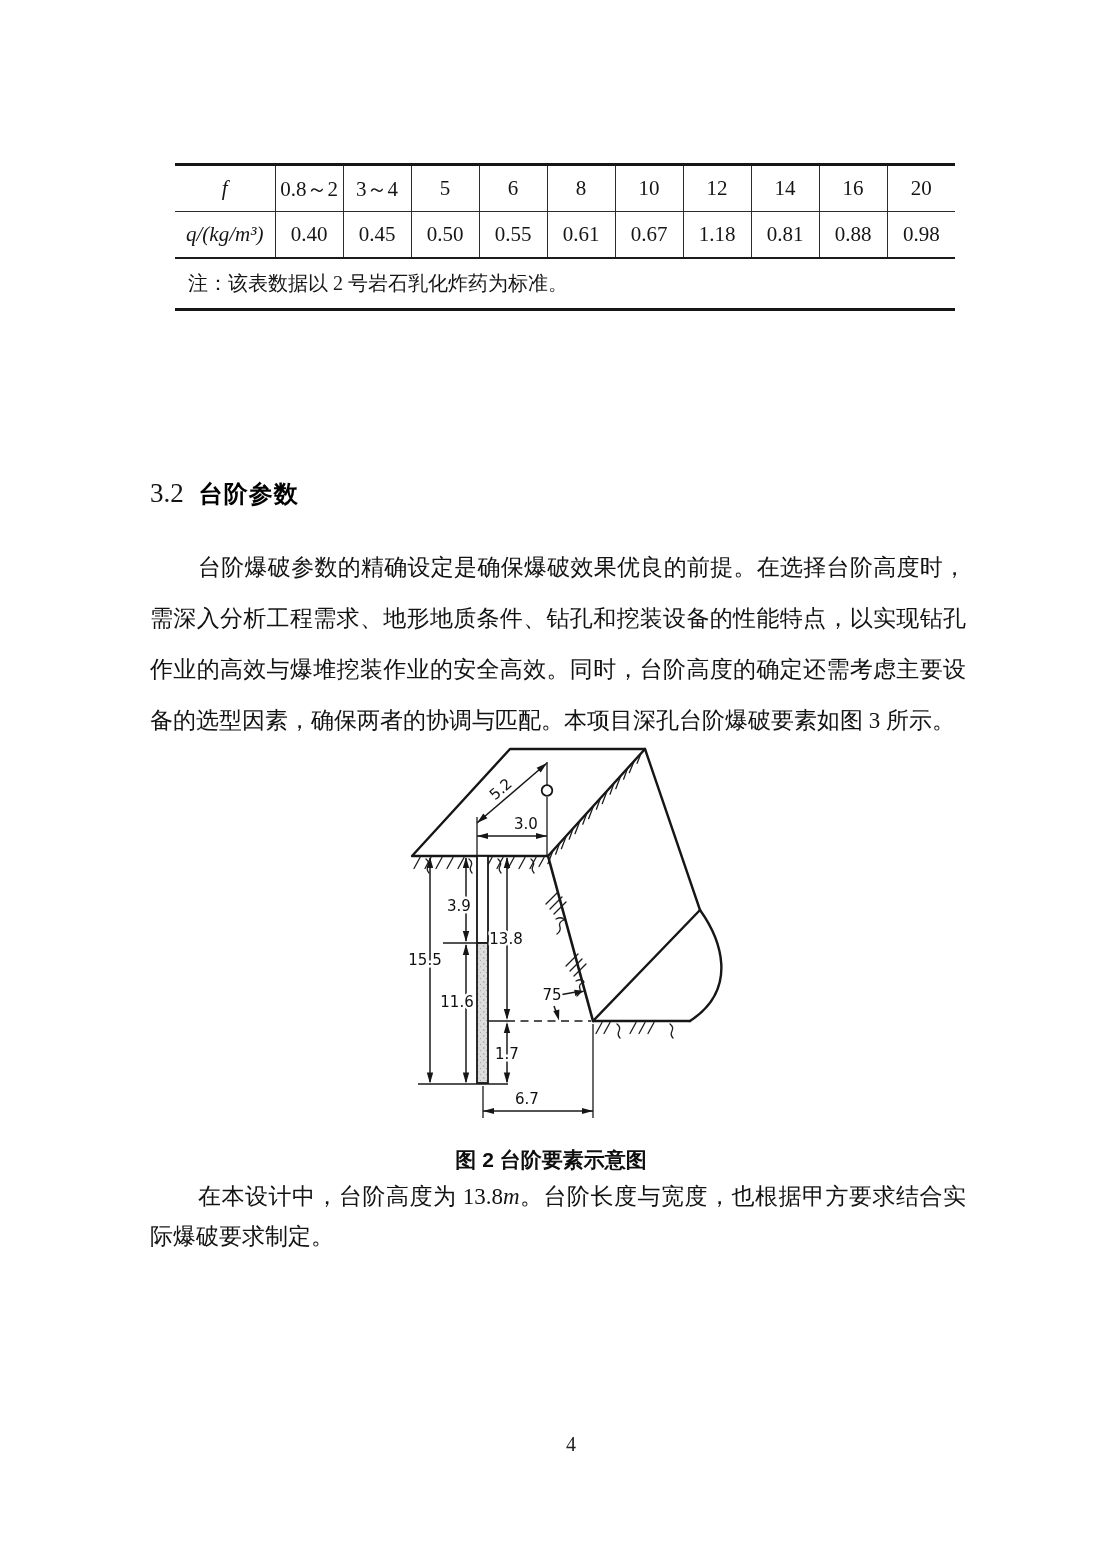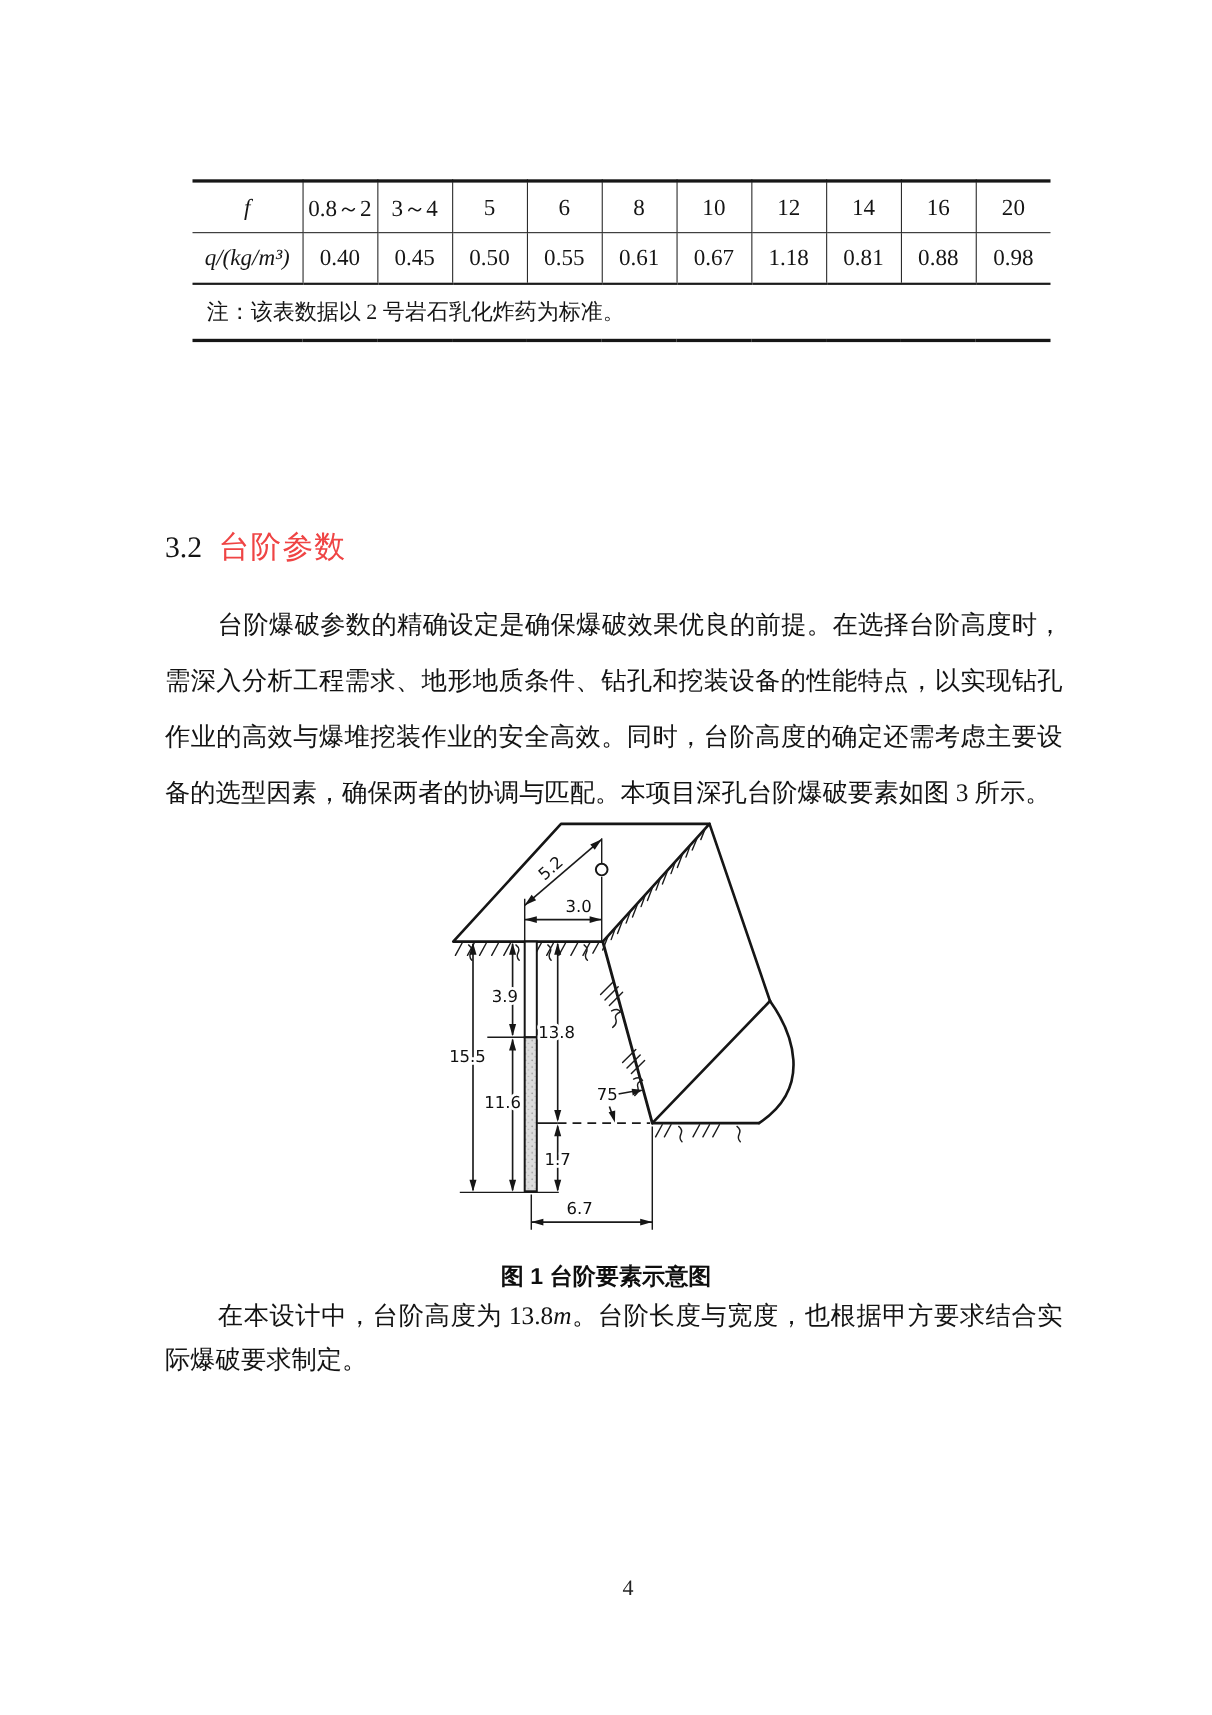--- a/index.html
+++ b/index.html
@@ -24,22 +24,22 @@
   .p1{top:293px;line-height:51px;}
   .p2{top:542px;line-height:51px;}
   .p3{top:1177px;line-height:40px;}
   .it{font-style:italic;}
   .bigsl{font-style:italic;font-size:28px;line-height:0;}
   .subc{font-size:15px;vertical-align:-4px;}
 
   
   .h32{position:absolute;left:150px;top:478px;margin:0;font-weight:400;}
   .h32 .hnum{font-family:"Liberation Serif",serif;font-size:27px;color:#141414;}
-  .h32 .htitle{font-family:"Liberation Sans",sans-serif;font-size:28px;font-weight:400;
-               margin-left:15px;letter-spacing:1px;color:#ef4444;}
+  .h32 .htitle{font-family:"Liberation Sans",sans-serif;font-size:24px;font-weight:700;
+               margin-left:15px;letter-spacing:1px;color:#000000;}
 
   
   .figsvg{position:absolute;left:380px;top:728px;}
   .figcap{position:absolute;left:0;top:1146px;width:100%;text-align:center;
           font-family:"Liberation Sans",sans-serif;font-weight:700;font-size:21px;color:#0e0e0e;}
   .pagenum{position:absolute;left:566px;top:1433px;font-size:20px;color:#222;}
 
   
   .ol{stroke:#161616;stroke-width:2.4;fill:none;stroke-linejoin:round;stroke-linecap:round;}
   .ol2{stroke:#161616;stroke-width:2.6;fill:none;stroke-linecap:round;}
@@ -214,19 +214,19 @@
 
     <g>
       <path class="dimln" d="M182 266.5 L196 264"></path>
       <polygon class="ah" points="205,263 195.2,267.9 194.2,261.7"></polygon>
       <path class="dimln" d="M174 278 Q176 284 178 288" fill="none"></path>
       <polygon class="ah" points="179,292.5 173.3,283.1 179.3,281.5"></polygon>
       <text class="dimtx" x="172" y="272">75</text>
     </g>
   </svg>
 
-  <div class="figcap">图 1  台阶要素示意图</div>
+  <div class="figcap">图 2  台阶要素示意图</div>
 
   <p class="para p3 indent"><span>在本设计中，台阶高度为 13.8</span><span class="it">m</span><span>。台阶长度与宽度，也根据甲方要求结合实际爆破要求制定。</span></p>
 
   <div class="pagenum">4</div>
 
 </div>
 
 </body></html>

